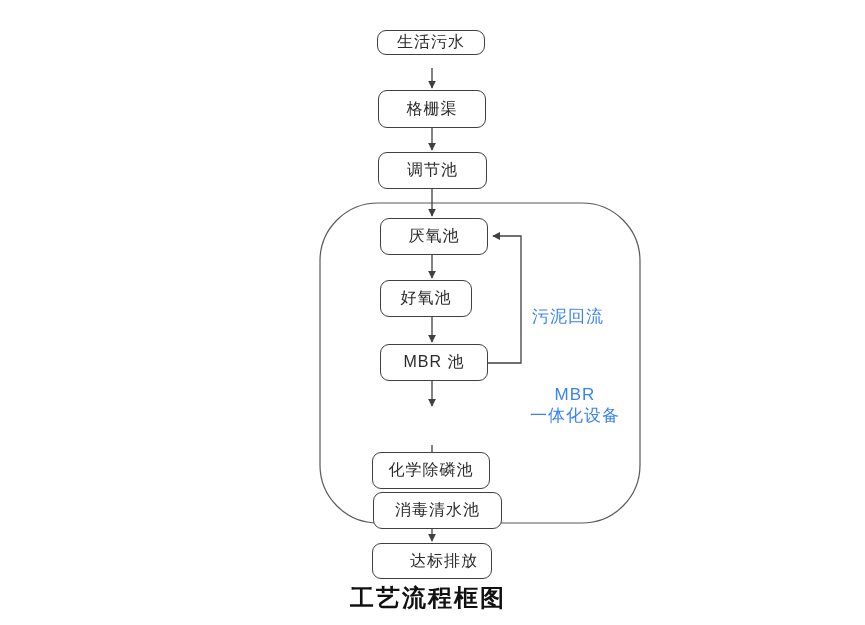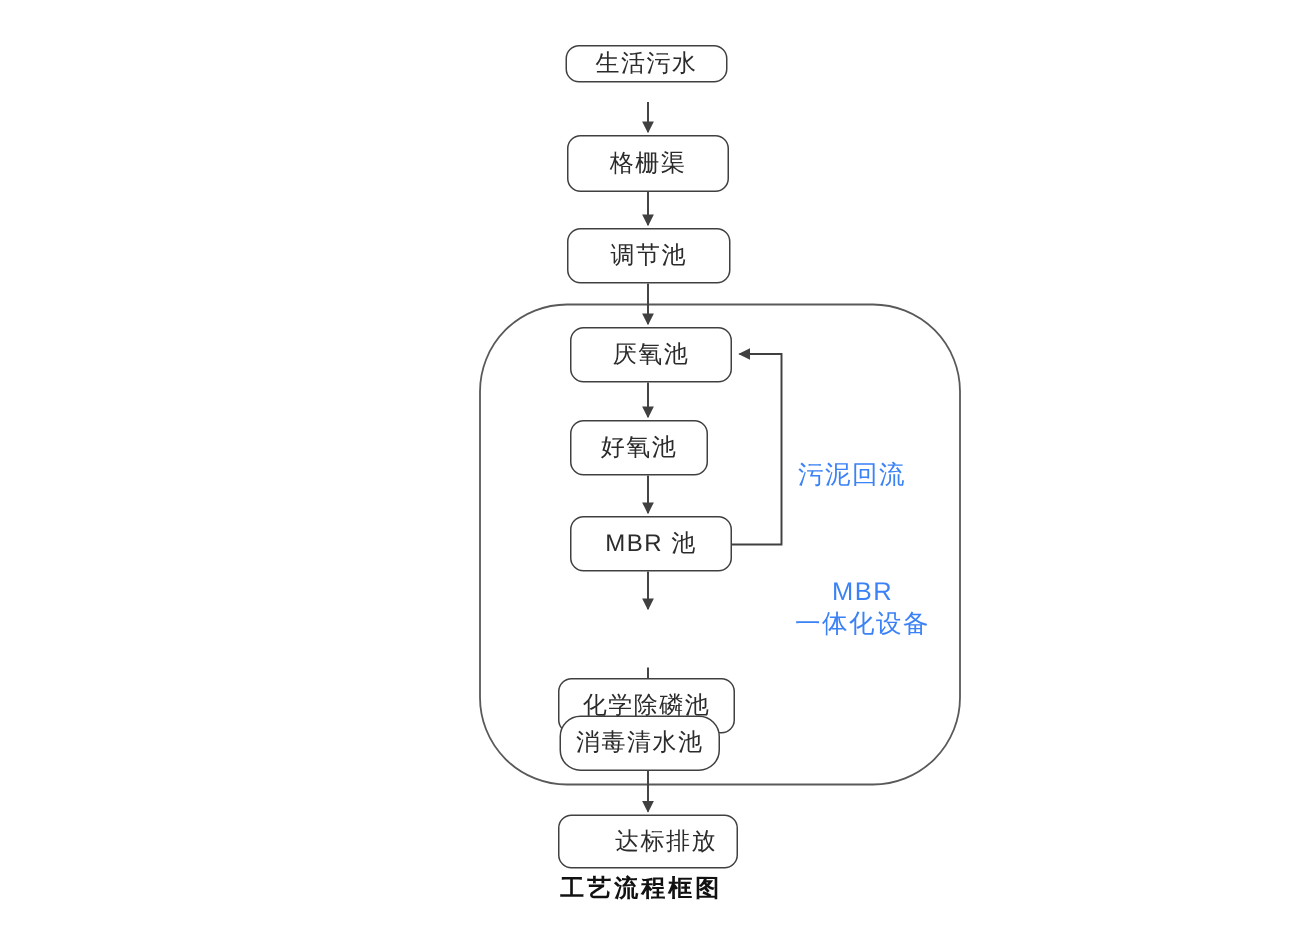--- a/index.html
+++ b/index.html
@@ -43,35 +43,35 @@
     font-size: 17px;
     white-space: nowrap;
   }
   #sludge-return-label { left: 527px; top: 305px; width: 82px; text-align: center; letter-spacing: 1px; }
   #mbr-equipment-label { left: 503px; top: 384px; width: 98px; text-align: center; line-height: 21px; letter-spacing: 1px; margin-left: 23px; }
   #diagram-caption {
     position: absolute;
     z-index: 2;
     left: 350px; top: 582px; width: 155px;
     text-align: center;
-    font-size: 16px;
+    font-size: 24px;
     font-weight: bold;
     color: #111111;
     letter-spacing: 2px;
     white-space: nowrap;
   }
   
   #node-domestic-sewage            { left: 377px; top: 30px;  width: 108px; height: 25px; }
   #node-bar-screen-channel         { left: 378px; top: 90px;  width: 108px; height: 38px; }
   #node-regulating-tank            { left: 378px; top: 152px; width: 109px; height: 37px; }
   #node-anaerobic-tank             { left: 380px; top: 218px; width: 108px; height: 37px; }
   #node-aerobic-tank               { left: 380px; top: 280px; width: 92px; height: 37px; }
   #node-mbr-tank                   { left: 380px; top: 344px; width: 108px; height: 37px; }
   #node-chemical-phosphorus-tank   { left: 372px; top: 408px; width: 118px; height: 37px; margin-top: 44px; }
-  #node-disinfection-clear-tank    { left: 373px; top: 477px; width: 107px; height: 37px; border-radius: 14px; }
+  #node-disinfection-clear-tank    { left: 373px; top: 492px; width: 129px; height: 37px; }
   #node-standard-discharge         { left: 372px; top: 543px; width: 120px; height: 36px; padding-left: 24px; }
 </style>
 </head>
 <body>
 
 <div id="canvas">
 
   <svg id="wires" viewBox="0 0 865 625" xmlns="http://www.w3.org/2000/svg">
     <defs>
       <marker id="arrowhead" viewBox="0 0 10 10" refX="9" refY="5" markerWidth="7.5" markerHeight="6" orient="auto-start-reverse">

